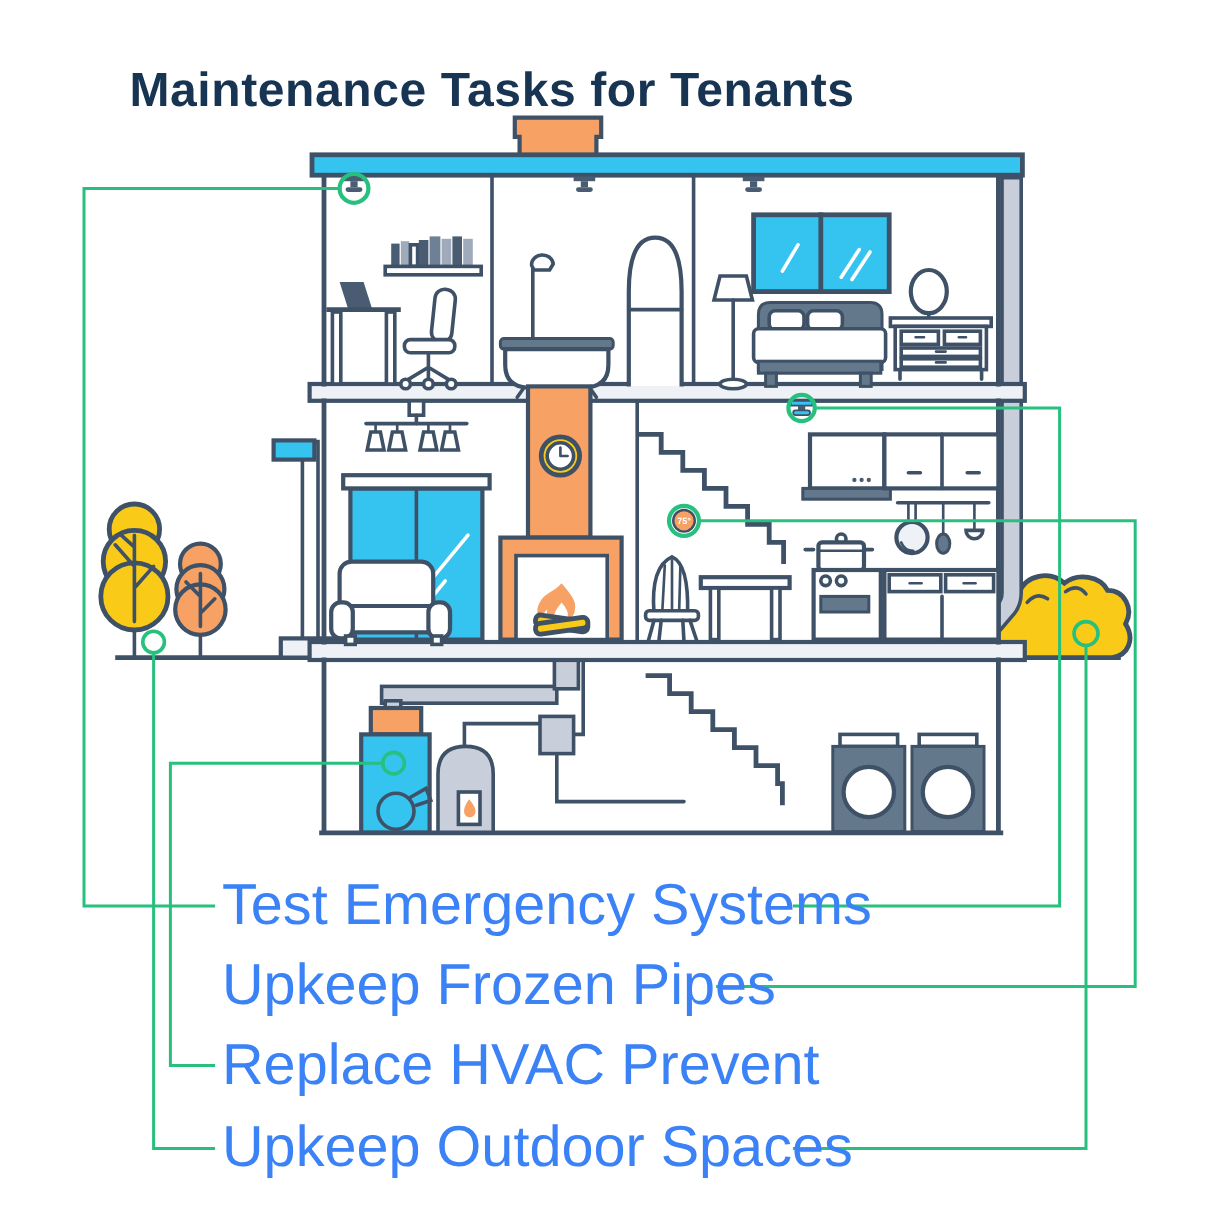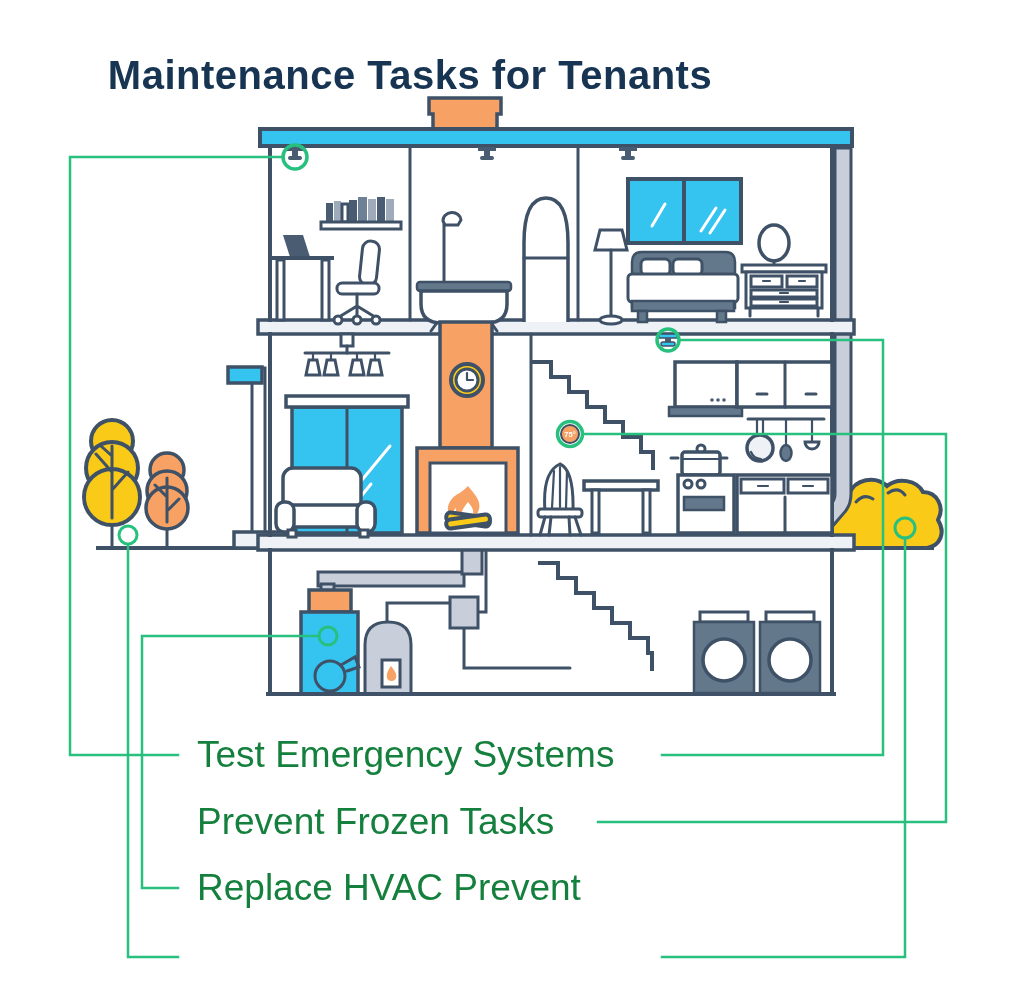--- a/index.html
+++ b/index.html
@@ -1,20 +1,20 @@
 <!DOCTYPE html>
 <html><head>
 <meta charset="utf-8">
 <style>
   html,body{margin:0;padding:0;background:#ffffff;}
   #canvas{position:relative;width:1024px;height:1007px;background:#fff;overflow:hidden;
           font-family:"Liberation Sans", sans-serif;}
   #title{position:absolute;top:26px;left:0;width:820px;text-align:center;
          font-size:40px;font-weight:700;color:#173452;letter-spacing:.5px;}
-  .task-label{position:absolute;left:197px;font-size:37px;line-height:40px;color:#15803d;white-space:nowrap;}
+  .task-label{position:absolute;left:185px;font-size:48px;line-height:40px;color:#3b82f6;white-space:nowrap;}
   #task-0{top:735px}
   #task-1{top:802px}
   #task-2{top:868px}
   #task-3{top:937px}
   svg{position:absolute;top:0;left:0}
   
   .ln{stroke:#3e5166;stroke-width:4;fill:none;stroke-linecap:square}
   .ln3{stroke:#3e5166;stroke-width:3;fill:none;stroke-linecap:round}
   .ln2{stroke:#3e5166;stroke-width:2.2;fill:none;stroke-linecap:round}
   .wf{fill:#fff;stroke:#3e5166;stroke-width:3}
@@ -322,16 +322,17 @@
       <path class="grn" d="M905,538 V957 H662"></path>
       <circle class="mark" cx="295" cy="157" r="12" stroke-width="3.5"></circle>
       <circle class="mark" cx="668" cy="340" r="11" stroke-width="3.5"></circle>
       <circle class="mark" cx="328" cy="636" r="9" stroke-width="3"></circle>
       <circle cx="128" cy="535" r="9" fill="#ffffff" stroke="#27c07e" stroke-width="3"></circle>
       <circle class="mark" cx="905" cy="528" r="10" stroke-width="3"></circle>
     </g>
   </svg>
 
   <div id="task-0" class="task-label">Test Emergency Systems</div>
-  <div id="task-1" class="task-label">Prevent Frozen Tasks</div>
+  <div id="task-1" class="task-label">Upkeep Frozen Pipes</div>
   <div id="task-2" class="task-label">Replace HVAC Prevent</div>
+  <div id="task-3" class="task-label">Upkeep Outdoor Spaces</div>
 
 </div>
 
 </body></html>

